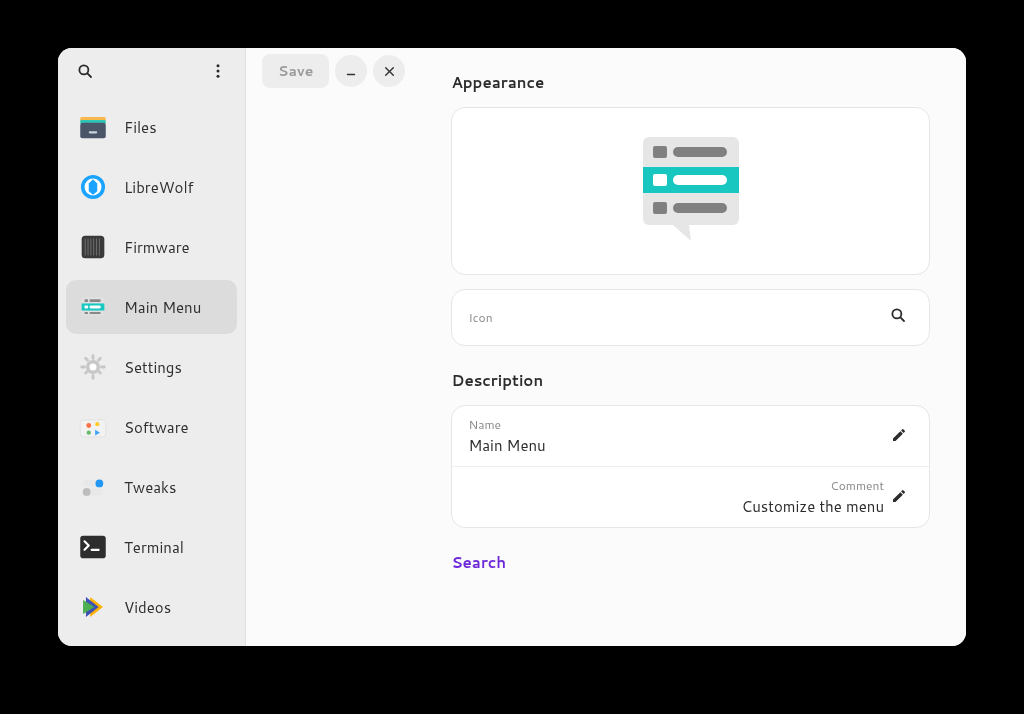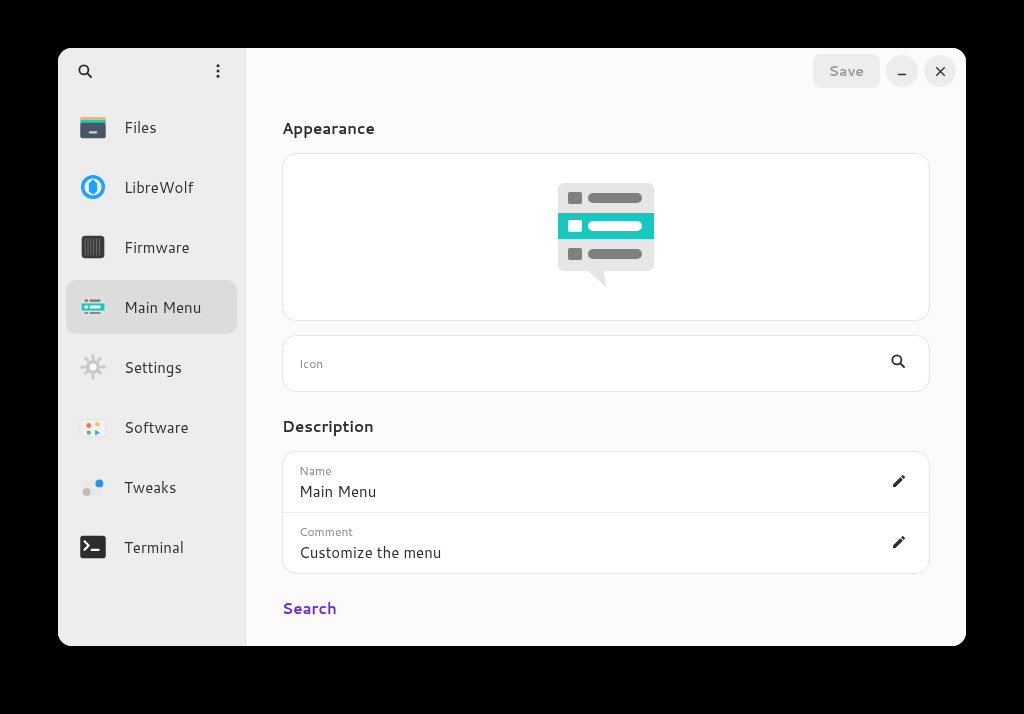--- a/index.html
+++ b/index.html
@@ -46,21 +46,21 @@
     margin-bottom: 6px;
     color: #2f2f2f;
     font-size: 15px;
     font-weight: 500;
   }
   .sidebar-item.selected { background: #dcdcdc; }
   .app-icon { width: 34px; height: 34px; display:flex; align-items:center; justify-content:center; flex-shrink:0; }
   .app-icon svg { width: 34px; height: 34px; }
 
   
-  .main { flex: 1; background: #fbfbfb; display:flex; flex-direction:column; }
+  .main { flex: 1; background: #fbfbfb; display:flex; flex-direction:row; }
   .main-header {
     height: 46px;
     display: flex; align-items: center;
     padding: 0 10px;
     gap: 6px;
   }
   .save-btn {
     height: 34px; padding: 0 16px;
     border-radius: 8px;
     background: #ededed;
@@ -81,21 +81,21 @@
   .section-title { font-size: 15px; font-weight: 800; color:#2c2c2c; margin-bottom: 14px; }
   .card {
     background:#fff; border:1px solid #e6e6e6; border-radius:14px;
   }
   .preview-card { height: 168px; display:flex; align-items:center; justify-content:center; margin-bottom: 14px; }
   .field-row {
     display:flex; align-items:center;
     padding: 10px 16px;
     gap: 1px;
   }
-  .field-row + .field-row { border-top:1px solid #eee; }
+  .field-row + .field-row { border-top:1px solid #eee;text-align:right; }
   .field-text { flex:1; display:flex; flex-direction:column; gap:2px; }
   .field-label { font-size: 12px; color:#8a8a8a; }
   .field-value { font-size: 15px; color:#2c2c2c; }
   .edit-icon { color:#2c2c2c; cursor:pointer; padding:6px; border-radius:6px; }
   .section-gap { height: 24px; }
   .search-section-title { font-size: 15px; font-weight:800; color:#6d28d9; margin-bottom: 10px; }
 </style>
 </head>
 <body>
 
@@ -228,20 +228,30 @@
         <span class="app-icon">
           <svg viewBox="0 0 48 48">
               <rect x="6" y="8" width="36" height="32" rx="4" fill="#2d2d2d"></rect>
               <path d="M12 16 L18 22 L12 28" stroke="#fff" stroke-width="3" fill="none" stroke-linecap="round" stroke-linejoin="round"></path>
               <line x1="22" y1="28" x2="32" y2="28" stroke="#fff" stroke-width="3" stroke-linecap="round"></line>
             </svg>
         </span>
         <span>Terminal</span>
       </div>
 
+      <div class="sidebar-item">
+        <span class="app-icon">
+          <svg viewBox="0 0 48 48">
+              <path d="M20 10 L38 24 L20 38 Z" fill="#ffb300"></path>
+              <path d="M14 10 L32 24 L14 38 Z" fill="#3f51b5"></path>
+              <path d="M10 14 L26 24 L10 34 Z" fill="#4caf50"></path>
+            </svg>
+        </span>
+        <span>Videos</span>
+      </div>
 
     </div>
   </div>
 
   <div class="main">
     <div class="main-header">
       <div class="spacer"></div>
       <div class="save-btn">
         <span>Save</span>
       </div>

